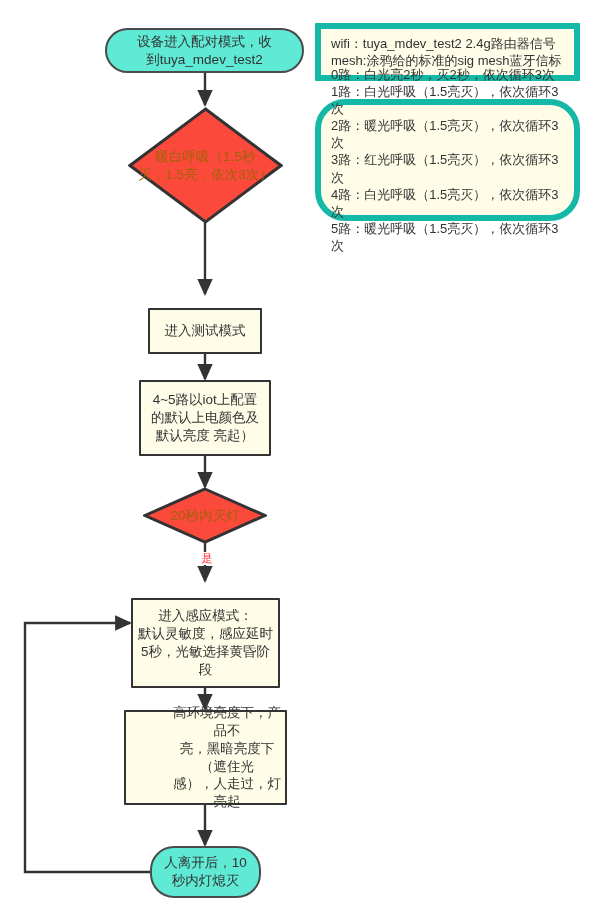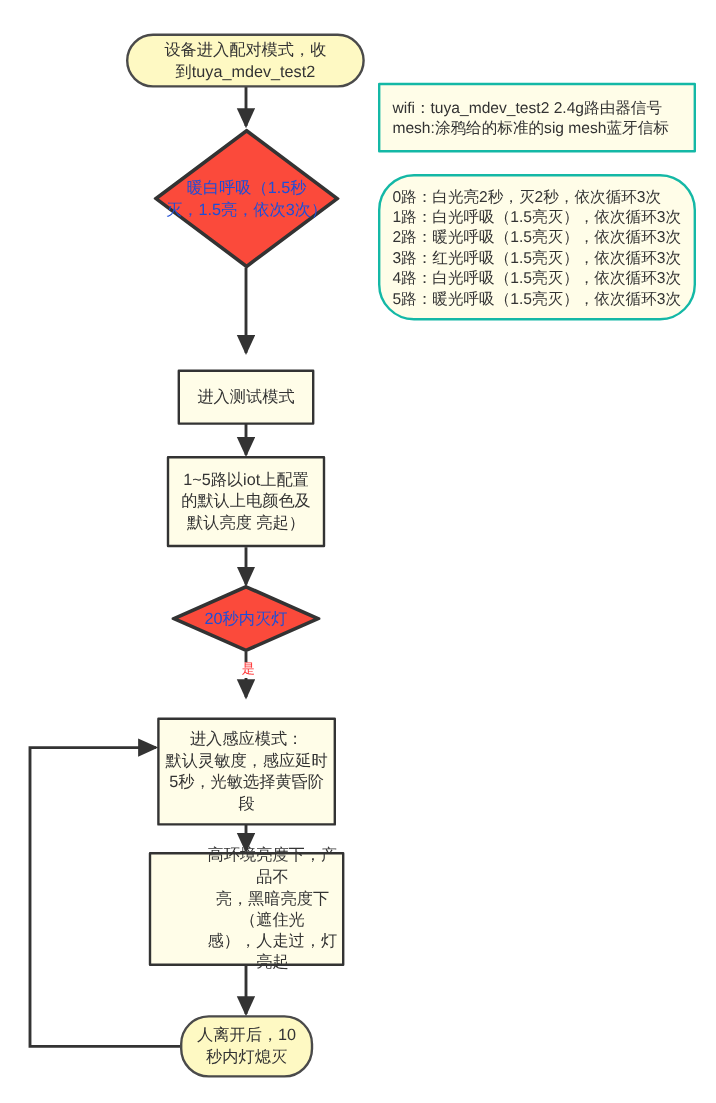--- a/index.html
+++ b/index.html
@@ -39,53 +39,52 @@
     line-height: 1.32;
     z-index: 3;
   }
   .node-text {
     display: block;
     white-space: pre-line;
     padding: 0 4px;
   }
   
   .n-terminator {
-    background: #fef9c3;
+    background: #5eead4;
     border: 2px solid #4a4a4a;
     border-radius: 24px;
     font-size: 13.5px;
     color: #333333;
   }
   
   .n-process {
     background: #fffde8;
     border: 2px solid #333333;
     border-radius: 1px;
     font-size: 13.5px;
     color: #333333;
   }
   
   .n-note {
     background: #fffde8;
-    border: 2px solid #14b8a6;
+    border: 6px solid #14b8a6;
     border-radius: 1px;
     font-size: 13px;
     color: #333333;
     justify-content: flex-start;
     text-align: left;
-    margin-top: 46px;
   }
   .n-note .node-text { padding: 0 10px; }
   .n-note-center .node-text { text-align: left; }
   
   .n-decision {
     background: transparent;
     border: none;
     font-size: 13.5px;
-    color: #1d4ed8;
+    color: #a16207;
   }
   .diamond-shape {
     position: absolute;
     left: 0; top: 0;
     width: 100%;
     height: 100%;
     z-index: -1;
   }
   .n-decision .node-text {
     position: relative;
@@ -145,21 +144,21 @@
     </svg>
     <span class="node-text">暖白呼吸（1.5秒
 灭，1.5亮，依次3次）</span>
   </div>
 
   <div class="node n-process" style="left:148px; top:308px; width:114px; height:46px;">
     <span class="node-text">进入测试模式</span>
   </div>
 
   <div class="node n-process" style="left:139px; top:380px; width:132px; height:76px;">
-    <span class="node-text">1~5路以iot上配置
+    <span class="node-text">4~5路以iot上配置
 的默认上电颜色及
 默认亮度 亮起）</span>
   </div>
 
   <div class="node n-decision" style="left:143px; top:487px; width:124px; height:57px;text-align:center;">
     <svg class="diamond-shape" viewBox="0 0 124 57" preserveAspectRatio="none">
       <polygon points="62,2 122,28.5 62,55 2,28.5" fill="#fb4a3b" stroke="#333333" stroke-width="3"></polygon>
     </svg>
     <span class="node-text">20秒内灭灯</span>
   </div>

